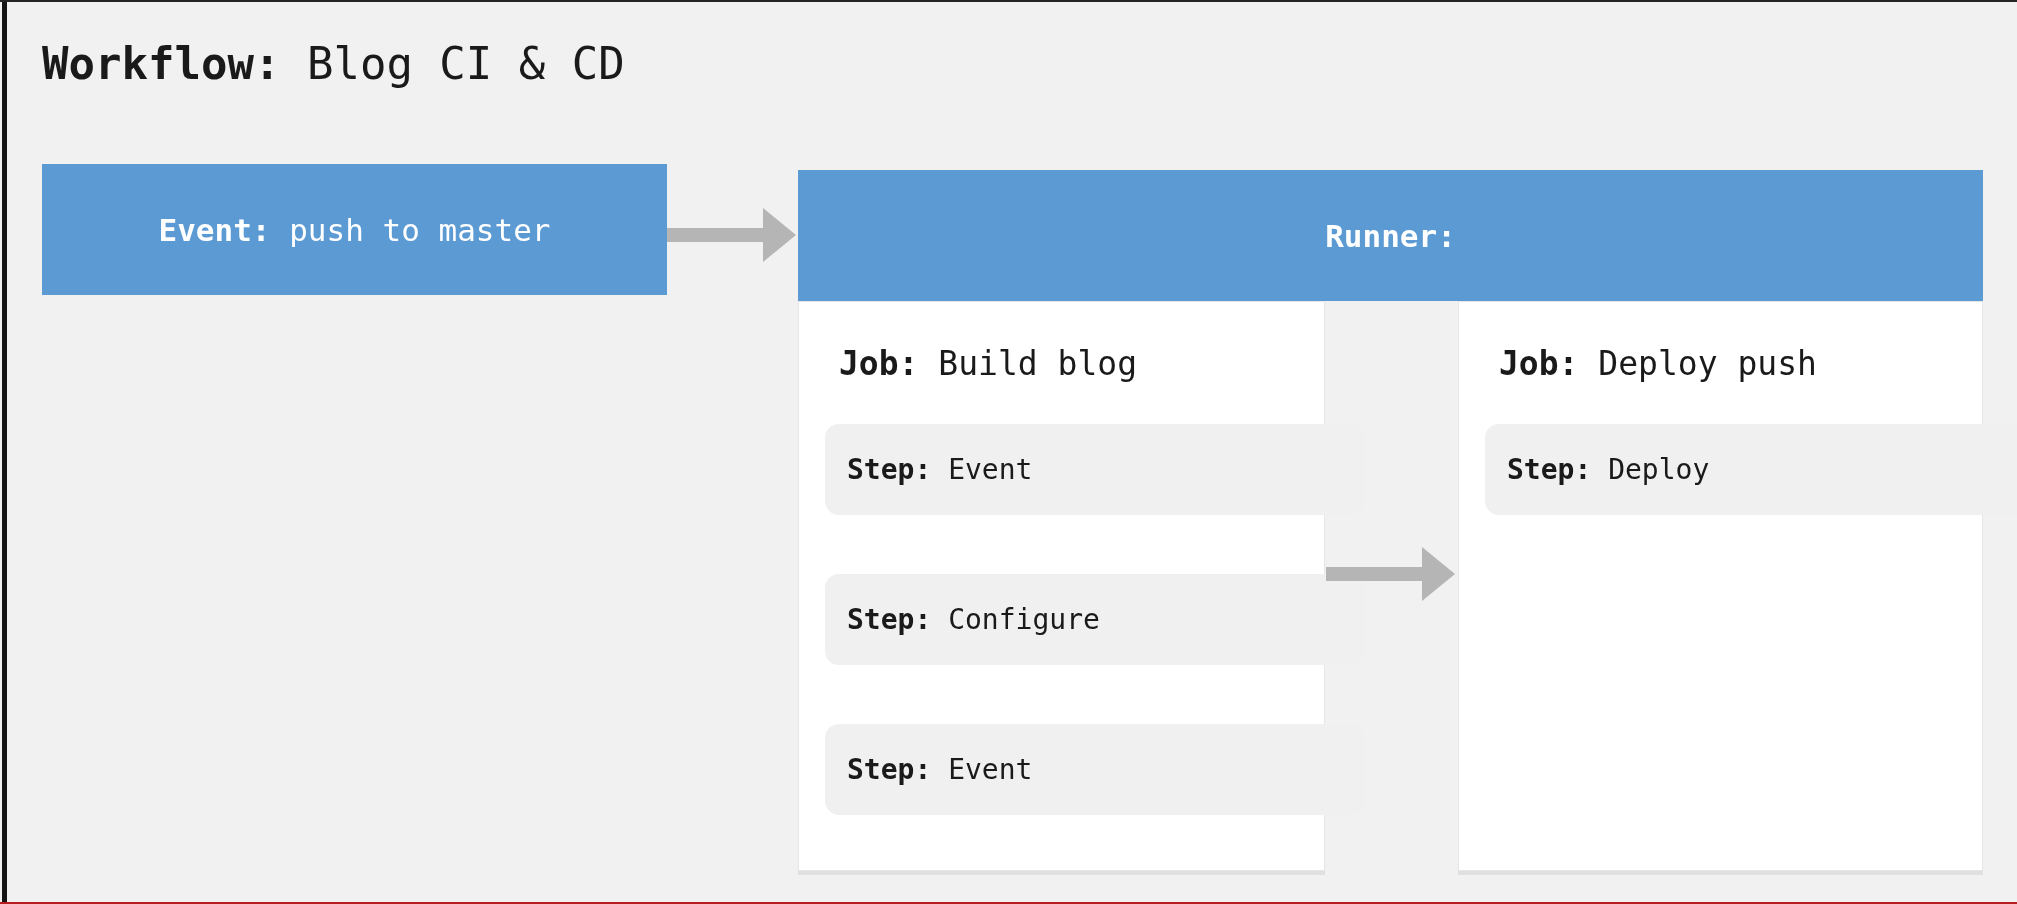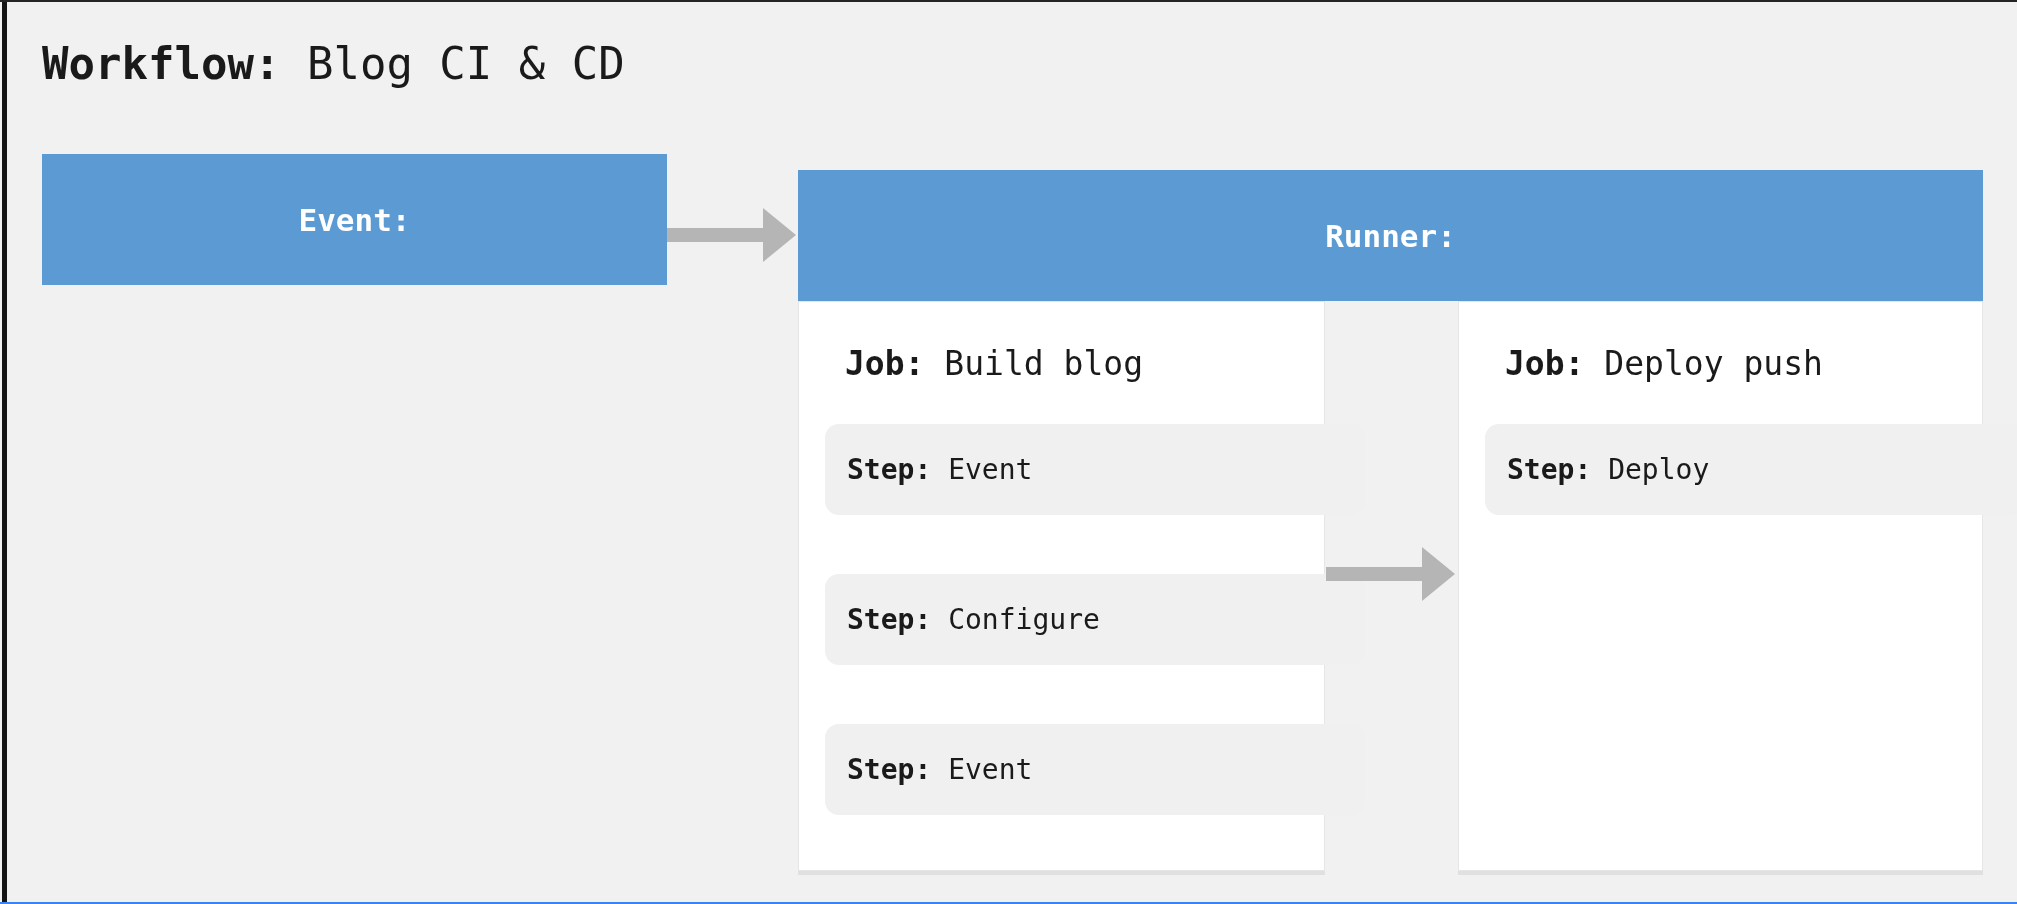--- a/index.html
+++ b/index.html
@@ -3,21 +3,21 @@
 <meta charset="utf-8">
 <style>
   html, body { margin: 0; padding: 0; background: #e8e8e8; }
   .canvas {
     position: relative;
     width: 2017px;
     height: 904px;
     background: #f1f1f1;
     box-sizing: border-box;
     border-top: 2px solid #242424;
-    border-bottom: 2px solid #3b82f6;
+    border-bottom: 2px solid #b91c1c;
     overflow: hidden;
     font-family: "DejaVu Sans Mono", "Liberation Mono", monospace;
     color: #1a1a1a;
   }
   .left-frame {
     position: absolute;
     left: 2px; top: 0;
     width: 5px; height: 904px;
     background: #141414;
   }
@@ -35,38 +35,38 @@
   .node-blue {
     position: absolute;
     background: #5b9ad3;
     color: #ffffff;
     display: flex;
     align-items: center;
     justify-content: center;
     font-size: 31px;
     white-space: nowrap;
   }
-  .event-node { left: 42px; top: 152px; width: 625px; height: 131px; }
+  .event-node { left: 42px; top: 162px; width: 625px; height: 131px; }
   .runner-header { left: 798px; top: 168px; width: 1185px; height: 131px; gap: 24px; }
 
   .job-card {
     position: absolute;
     top: 299px;
     height: 570px;
     background: #ffffff;
     border: 1px solid #e6e6e6;
     box-sizing: border-box;
     box-shadow: 0 4px 0 rgba(0,0,0,0.07);
   }
   .job-build  { left: 798px;  width: 527px; }
   .job-deploy { left: 1458px; width: 525px; }
 
   .job-title {
     position: absolute;
-    left: 46px; top: 42px;
+    left: 40px; top: 42px;
     font-size: 33px;
     white-space: nowrap;
   }
 
   .step-card {
     position: absolute;
     width: 540px; height: 91px;
     background: #f0f0f0;
     border-radius: 14px;
     display: flex;
@@ -105,20 +105,21 @@
 <div class="canvas">
 
   <div class="left-frame"></div>
 
   <div class="title">
     <span class="b">Workflow:</span><span class="v">Blog CI &amp; CD</span>
   </div>
 
   <div class="node-blue event-node">
     <span class="b">Event:</span>
+      <span class="v">push to master</span>
   </div>
 
   <div class="arrow arrow-1">
     <div class="shaft"></div>
     <div class="head"></div>
   </div>
 
   <div class="node-blue runner-header">
     <span class="b">Runner:</span>
   </div>

